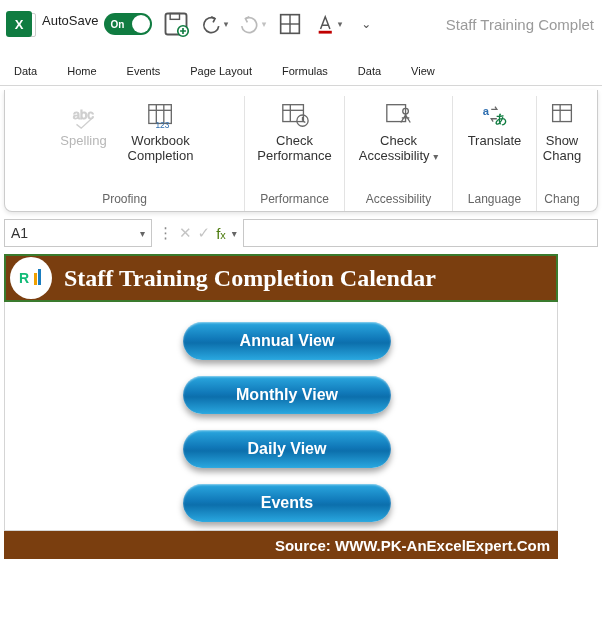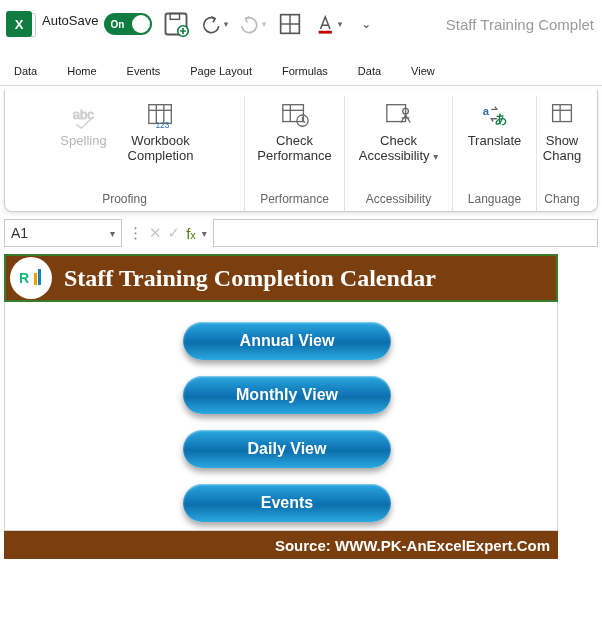--- a/index.html
+++ b/index.html
@@ -34,21 +34,21 @@
   .big-btn .lbl { line-height: 1.15; }
   .group-name { font-size: 12px; color: #666; padding: 3px 0 5px 0; }
 
   
   .ribbon-ico { width: 30px; height: 28px; }
   .ribbon-ico rect, .ribbon-ico line, .ribbon-ico circle, .ribbon-ico path, .ribbon-ico polyline { stroke: #676767; stroke-width: 1.4; fill: none; }
   .big-btn.disabled .ribbon-ico * { stroke: #cfcfcf; }
 
   
   .fbar { display: flex; align-items: center; height: 30px; margin: 6px 4px 0 4px; gap: 6px; }
-  .namebox { display: flex; align-items: center; border: 1px solid #c8c8c8; height: 28px; width: 118px; padding: 0 6px; font-size: 14px; color: #333; justify-content: space-between; }
+  .namebox { display: flex; align-items: center; border: 1px solid #c8c8c8; height: 28px; width: 148px; padding: 0 6px; font-size: 14px; color: #333; justify-content: space-between; }
   .fx-btns { display: flex; align-items: center; gap: 6px; color: #8a8a8a; font-size: 15px; }
   .fx-input { flex: 1; border: 1px solid #c8c8c8; height: 28px; padding: 0 6px; }
 
   
   .sheet { margin: 6px 0 0 4px; }
   .banner { width: 554px; height: 48px; background: #7a3e0f; border: 2px solid #3a7b2e; display: flex; align-items: center; gap: 12px; padding-left: 4px; }
   .banner-logo { width: 42px; height: 42px; background: #fff; border-radius: 50%; display: flex; align-items: center; justify-content: center; font-size: 10px; font-weight: 700; color: #1b6; }
   .banner-title { font-family: Georgia, "Times New Roman", serif; color: #fff; font-size: 24px; font-weight: 700; }
   .sheet-body { width: 554px; background: #fff; border: 1px solid #d5d5d5; border-top: none; padding: 20px 0 8px 12px; display: flex; flex-direction: column; align-items: center; gap: 16px; }
   .pill-btn { width: 208px; height: 38px; border-radius: 19px; display: flex; align-items: center; justify-content: center; color: #fff; font-size: 16px; font-weight: 700; cursor: pointer; background: linear-gradient(to bottom, #2aa8e0 0%, #1078b8 45%, #0c6fac 55%, #2aa8e0 100%); box-shadow: 0 4px 6px rgba(0,0,0,.35), inset 0 1px 2px rgba(255,255,255,.5); }

